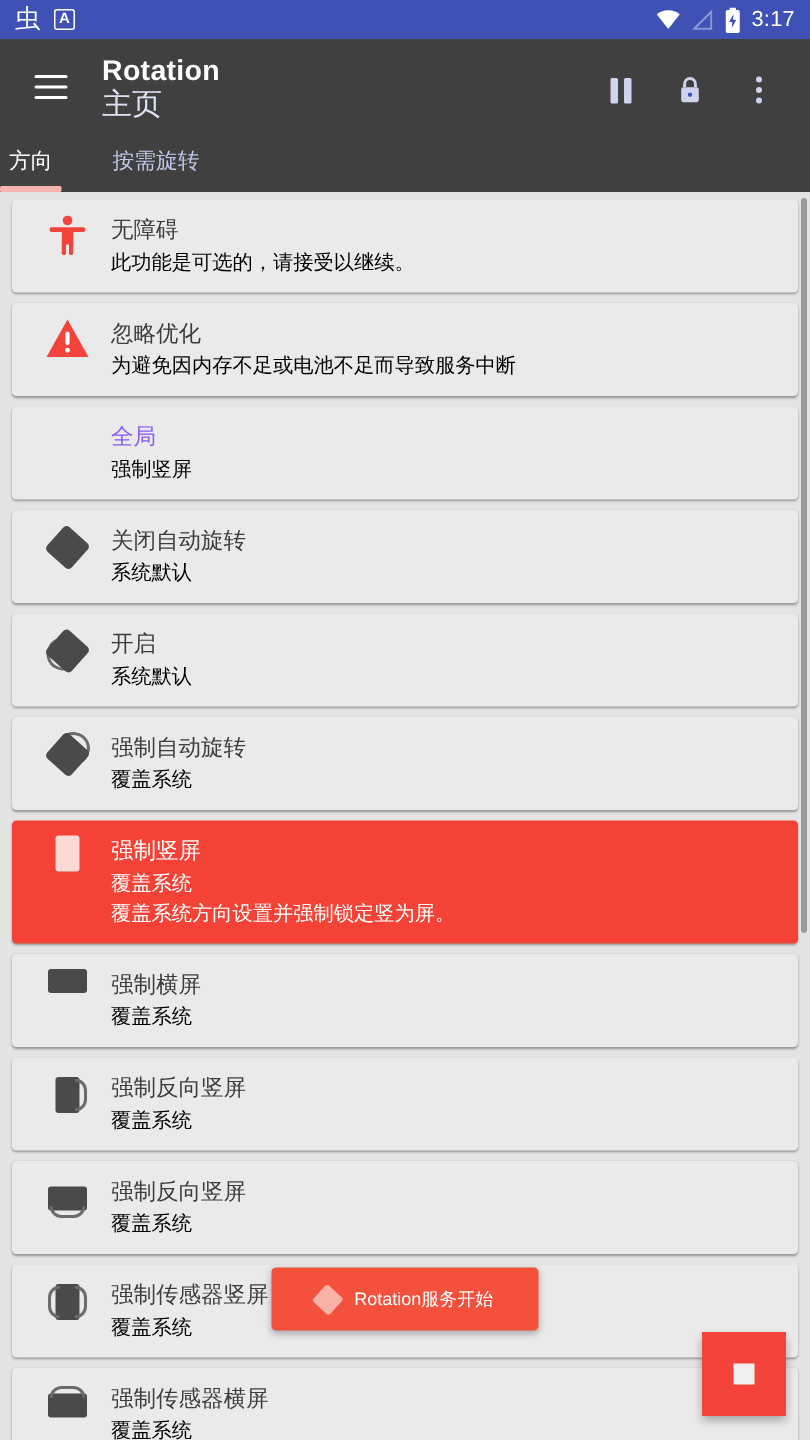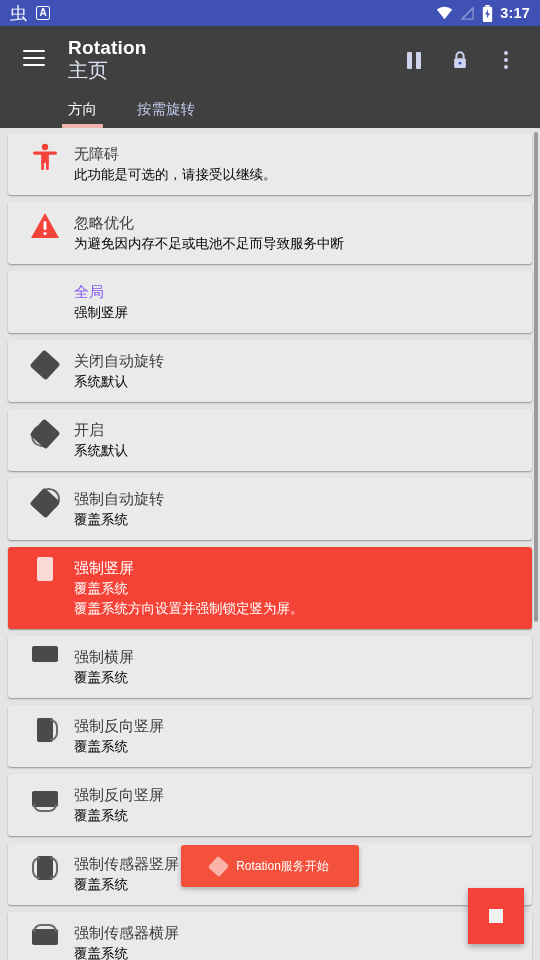--- a/index.html
+++ b/index.html
@@ -38,21 +38,21 @@
     border: 1.5px solid #ffffff;
     border-radius: 2px;
     color: #ffffff;
     font-size: 10px;
     font-weight: bold;
     display: flex; align-items: center; justify-content: center;
     box-sizing: border-box;
     line-height: 1;
   }
   .sb-time {
-    color: #ffffff; font-size: 14.5px; font-weight: bold;
+    color: #ffffff; font-size: 14.5px; font-weight: normal;
     letter-spacing: 0.2px;
   }
   .ico-wifi { width: 17px; height: 14px; display:block; }
   .ico-sig  { width: 15px; height: 15px; display:block; }
   .ico-batt { width: 11px; height: 17px; display:block; }
 
   
   .appbar {
     background: #404040;
     height: 102px;
@@ -109,22 +109,22 @@
   .pause-ico i { display:block; width: 5px; height: 17px; background: #cfd4ee; border-radius: 1px; }
   .lock-ico { width: 18px; height: 20px; display:block; }
   .dots { display:flex; flex-direction: column; gap: 3px; align-items:center; }
   .dots i { width: 4px; height: 4px; background: #cfd4ee; border-radius: 50%; display:block; }
 
   
   .tabs {
     display: flex;
     align-items: flex-end;
     height: 42px;
-    padding-left: 62px;
-    box-sizing: border-box;
+    box-sizing: border-box;
+    font-family: Liberation Mono, monospace;
   }
   .tab {
     position: relative;
     padding: 0 6px 11px 6px;
     margin-right: 28px;
     cursor: pointer;
     font-size: 14.5px;
     color: #c2c8ea;
     line-height: 16px;
   }

